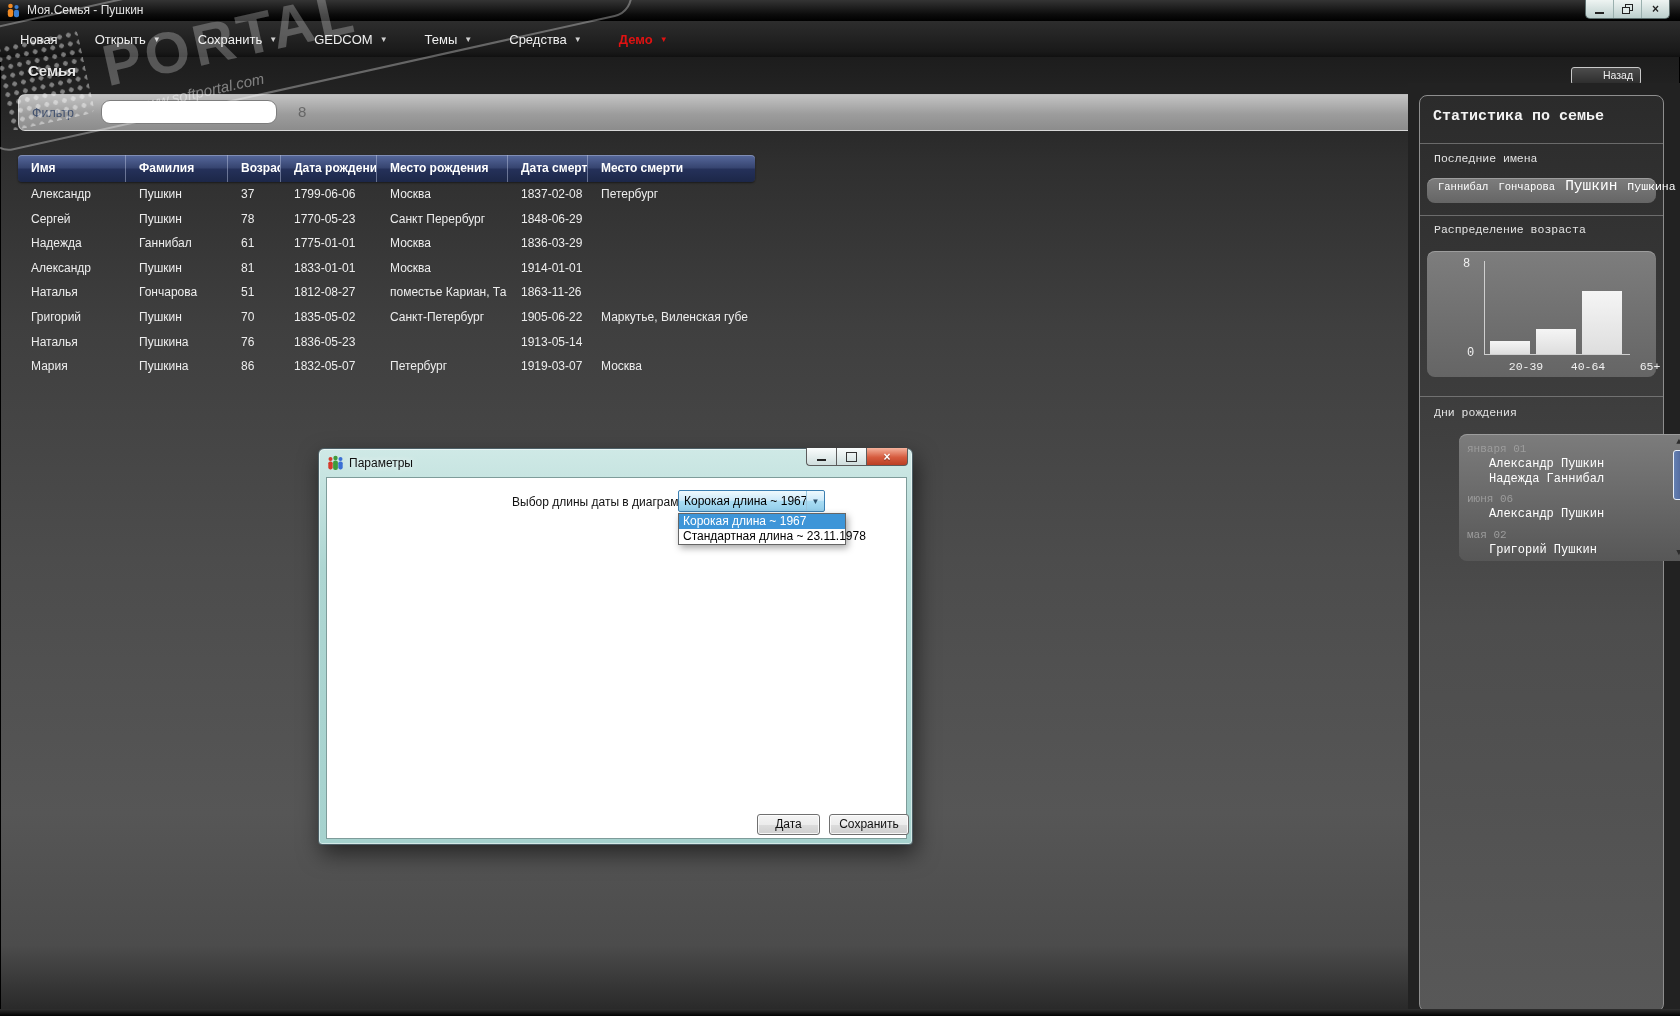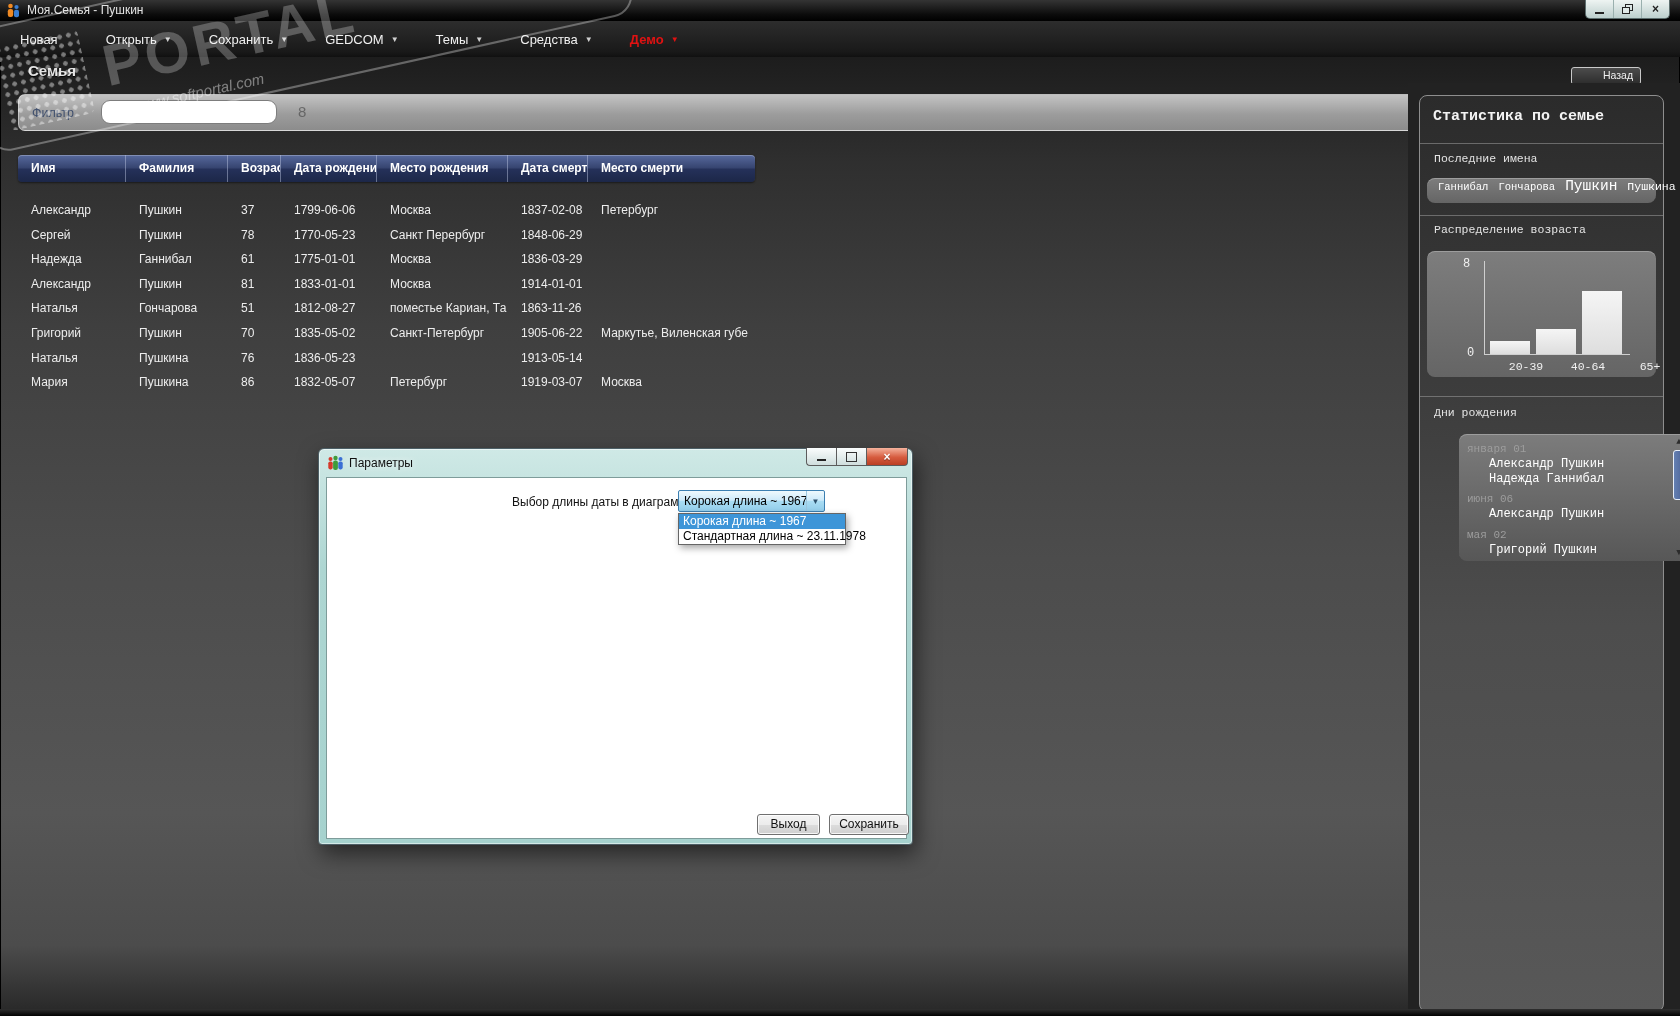--- a/index.html
+++ b/index.html
@@ -18,21 +18,21 @@
   .winbtn:first-child{border-left:none;}
   .minbar{width:9px;height:2px;background:#222;margin-top:7px;}
   .restore{position:relative;width:11px;height:10px;}
   .restore::before{content:'';position:absolute;right:0;top:0;width:6px;height:5px;border:1px solid #222;}
   .restore::after{content:'';position:absolute;left:0;bottom:0;width:6px;height:5px;border:1px solid #222;background:#dfe9e7;}
   .xglyph{font-size:12px;font-weight:bold;color:#222;line-height:1;}
   
   .menubar{position:absolute;left:0;top:21px;width:100%;height:36px;display:flex;align-items:center;padding-left:12px;box-sizing:border-box;
            background:linear-gradient(180deg,#2d2d2d,#191919 85%,#101010);}
   .mitem{display:flex;align-items:center;color:#f0f0f0;font-size:13px;margin-right:21px;padding:4px 8px;cursor:default;}
-  .mitem:first-child{margin-right:32px;}
+  .mitem:first-child{margin-right:21px;}
   .mitem .caret{font-size:8px;margin-left:7px;color:#cfcfcf;}
   .mitem.accent{color:#e01212;font-weight:bold;}
   .mitem.accent .caret{color:#e01212;}
   
   .page-title{position:absolute;left:28px;top:62px;font-size:15px;font-weight:bold;color:#e2e2e2;text-shadow:0 1px 1px #000;}
   .back-btn{position:absolute;right:39px;top:67px;width:44px;height:16px;border:1px solid #c9c9c9;border-radius:3px;
             background:linear-gradient(180deg,#4c4c4c,#2c2c2c);color:#f0f0f0;font-size:10.5px;text-align:center;line-height:15px;cursor:default;padding-left:24px;}
   
   .filterbar{position:absolute;left:18px;top:94px;width:1604px;height:37px;border-radius:7px;
              border:1px solid rgba(235,235,235,.5);
@@ -42,21 +42,21 @@
                background:#fff;box-sizing:border-box;padding:0 8px;font-size:12px;font-family:"Liberation Sans",sans-serif;}
   .reccount{position:absolute;left:279px;top:8px;font-size:15px;color:rgba(55,55,55,.55);}
   
   .ftable{position:absolute;left:18px;top:155px;width:737px;}
   .thead{display:grid;height:27px;border-radius:4px;overflow:hidden;
          background:linear-gradient(180deg,#57699d 0%,#36446f 48%,#25315a 52%,#1c2748 100%);
          box-shadow:0 1px 2px rgba(0,0,0,.5), inset 0 1px 0 rgba(255,255,255,.25);}
   .thcell{color:#fff;font-size:12px;font-weight:bold;line-height:27px;padding-left:13px;border-right:1px solid rgba(195,205,230,.45);
           white-space:nowrap;overflow:hidden;cursor:default;}
   .thcell:last-child{border-right:none;}
-  .tbody{margin-top:16px;}
+  .tbody{margin-top:0;}
   .trow{display:grid;height:24.6px;cursor:default;}
   .tcell{color:#ededed;font-size:12px;line-height:24.6px;padding-left:13px;white-space:nowrap;overflow:hidden;}
   
   .sidecol{position:absolute;left:1408px;top:83px;width:272px;height:933px;background:#222;}
   .panel{position:absolute;left:1419px;top:95px;width:245px;height:917px;border:1px solid #8e8e8e;border-radius:8px;box-sizing:border-box;
          background:linear-gradient(180deg,#2b2b2b,#3a3a3a 28%,#4d4d4d 58%,#585858 100%);font-family:Liberation Mono, monospace;}
   .ptitle{position:absolute;left:13px;top:12px;font-size:15px;font-weight:bold;color:#f3f3f3;}
   .phr{position:absolute;left:0;right:0;border-top:1px solid rgba(165,165,165,.5);}
   .plabel{position:absolute;left:14px;font-size:11.5px;color:#e3e3e3;}
   .graybox{position:absolute;border-radius:8px;background:linear-gradient(180deg,#7d7d7d,#656565);
@@ -344,21 +344,21 @@
     <div class="dlg-content">
       <div class="fieldlabel">Выбор длины даты в диаграмме</div>
       <div class="combo">
         <span class="val">Корокая длина ~ 1967</span>
         <span class="arr">▼</span>
       </div>
       <div class="droplist">
           <div class="dropitem sel">Корокая длина ~ 1967</div>
           <div class="dropitem">Стандартная длина ~ 23.11.1978</div>
         </div>
-      <div class="dlgbtn exitbtn">Выход</div>
+      <div class="dlgbtn exitbtn">Дата</div>
       <div class="dlgbtn savebtn">Сохранить</div>
     </div>
   </div>
 
   <div class="wm">
     <div class="dots"></div>
     <div class="wtxt"><span>PORTAL</span></div>
     <div class="wurl">www.softportal.com</div>
   </div>
 

